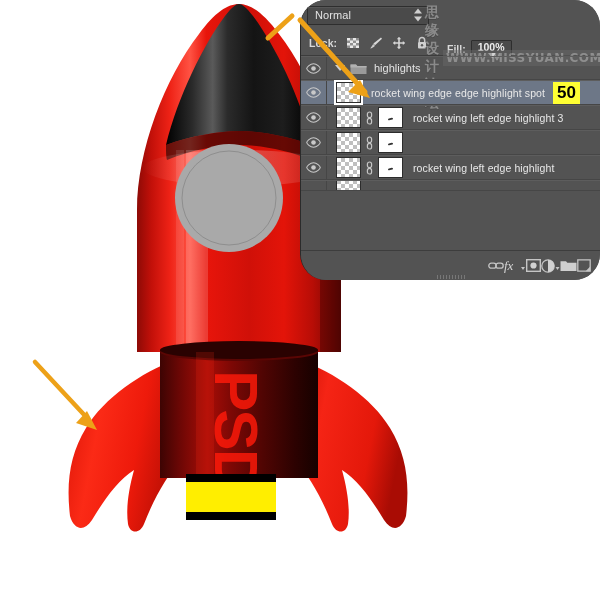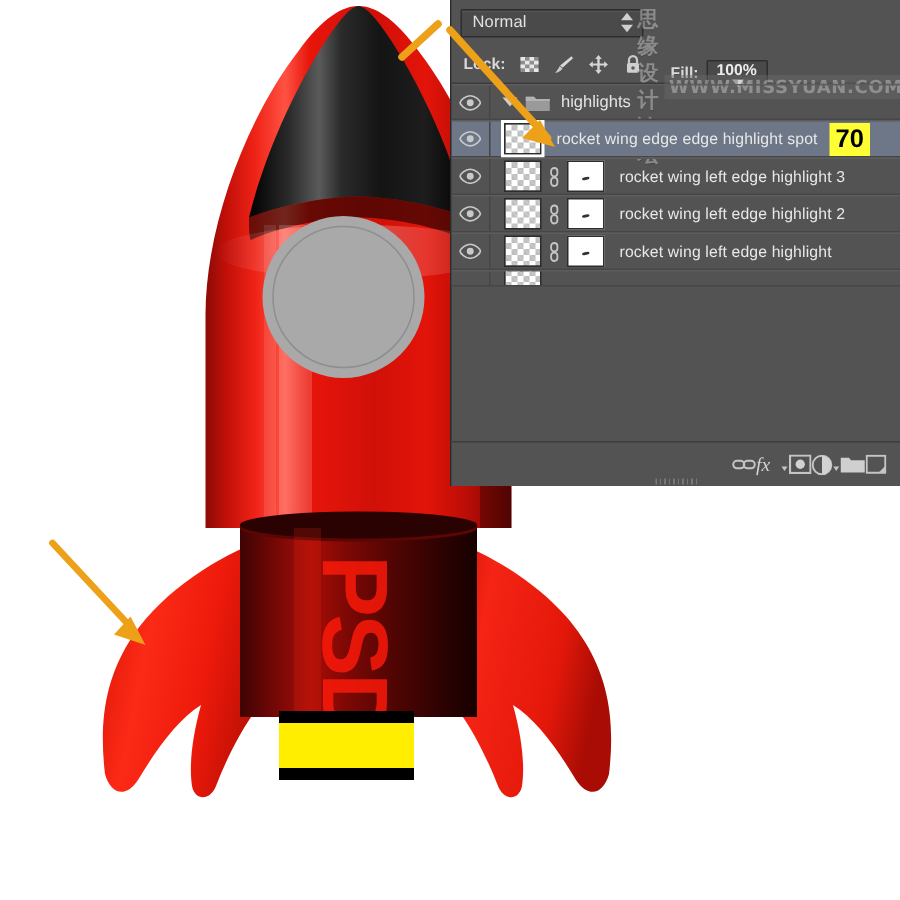--- a/index.html
+++ b/index.html
@@ -11,27 +11,28 @@
   }
   #stage { position: relative; width: 600px; height: 600px; background: #fff; }
 
   
   .art { position: absolute; left: 0; top: 0; width: 600px; height: 600px; }
 
   
   .ps-panel {
     position: absolute;
     left: 300px; top: 0px;
-    width: 300px; height: 324px;
+    width: 300px; height: 280px;
     background: #535353;
     border-left: 1px solid #2b2b2b;
     font-family: "Liberation Sans", sans-serif;
     color: #d6d6d6;
     overflow: hidden;
     z-index: 20;
+    border-radius: 26px;
   }
 
   
   .ps-toprow {
     position: relative;
     height: 30px;
     background: #535353;
     display: flex; align-items: center;
     padding-left: 6px;
   }
@@ -403,21 +404,21 @@
         <span class="ps-eye">
           <svg width="15" height="11" viewBox="0 0 15 11">
             <path d="M7.5 0.8 C11 0.8 14 4 14.3 5.5 C14 7 11 10.2 7.5 10.2 C4 10.2 1 7 0.7 5.5 C1 4 4 0.8 7.5 0.8 Z" fill="none" stroke="#c9c9c9" stroke-width="1.1"></path>
             <circle cx="7.5" cy="5.5" r="2.3" fill="#c9c9c9"></circle>
           </svg>
         </span>
         <span class="thumb-wrap">
           <span class="thumb sel-outline"></span>
         </span>
         <span class="layer-name">rocket wing edge edge  highlight spot</span>
-        <span class="badge-70">70</span>
+        <span class="badge-70">50</span>
       </div>
 
       <div class="ps-row">
         <span class="ps-eye">
           <svg width="15" height="11" viewBox="0 0 15 11">
             <path d="M7.5 0.8 C11 0.8 14 4 14.3 5.5 C14 7 11 10.2 7.5 10.2 C4 10.2 1 7 0.7 5.5 C1 4 4 0.8 7.5 0.8 Z" fill="none" stroke="#c9c9c9" stroke-width="1.1"></path>
             <circle cx="7.5" cy="5.5" r="2.3" fill="#c9c9c9"></circle>
           </svg>
         </span>
         <span class="thumb-wrap">
@@ -443,21 +444,20 @@
         <span class="thumb-wrap">
           <span class="thumb"></span>
           <svg class="link-ico" width="11" height="14" viewBox="0 0 11 14">
             <rect x="3.4" y="1" width="4.2" height="5.6" rx="2.1" fill="none" stroke="#c5c5c5" stroke-width="1.2"></rect>
             <rect x="3.4" y="7.4" width="4.2" height="5.6" rx="2.1" fill="none" stroke="#c5c5c5" stroke-width="1.2"></rect>
           </svg>
           <span class="mask-thumb">
             <span class="mask-dot"></span>
           </span>
         </span>
-        <span class="layer-name">rocket wing left edge  highlight 2</span>
       </div>
 
       <div class="ps-row">
         <span class="ps-eye">
           <svg width="15" height="11" viewBox="0 0 15 11">
             <path d="M7.5 0.8 C11 0.8 14 4 14.3 5.5 C14 7 11 10.2 7.5 10.2 C4 10.2 1 7 0.7 5.5 C1 4 4 0.8 7.5 0.8 Z" fill="none" stroke="#c9c9c9" stroke-width="1.1"></path>
             <circle cx="7.5" cy="5.5" r="2.3" fill="#c9c9c9"></circle>
           </svg>
         </span>
         <span class="thumb-wrap">

